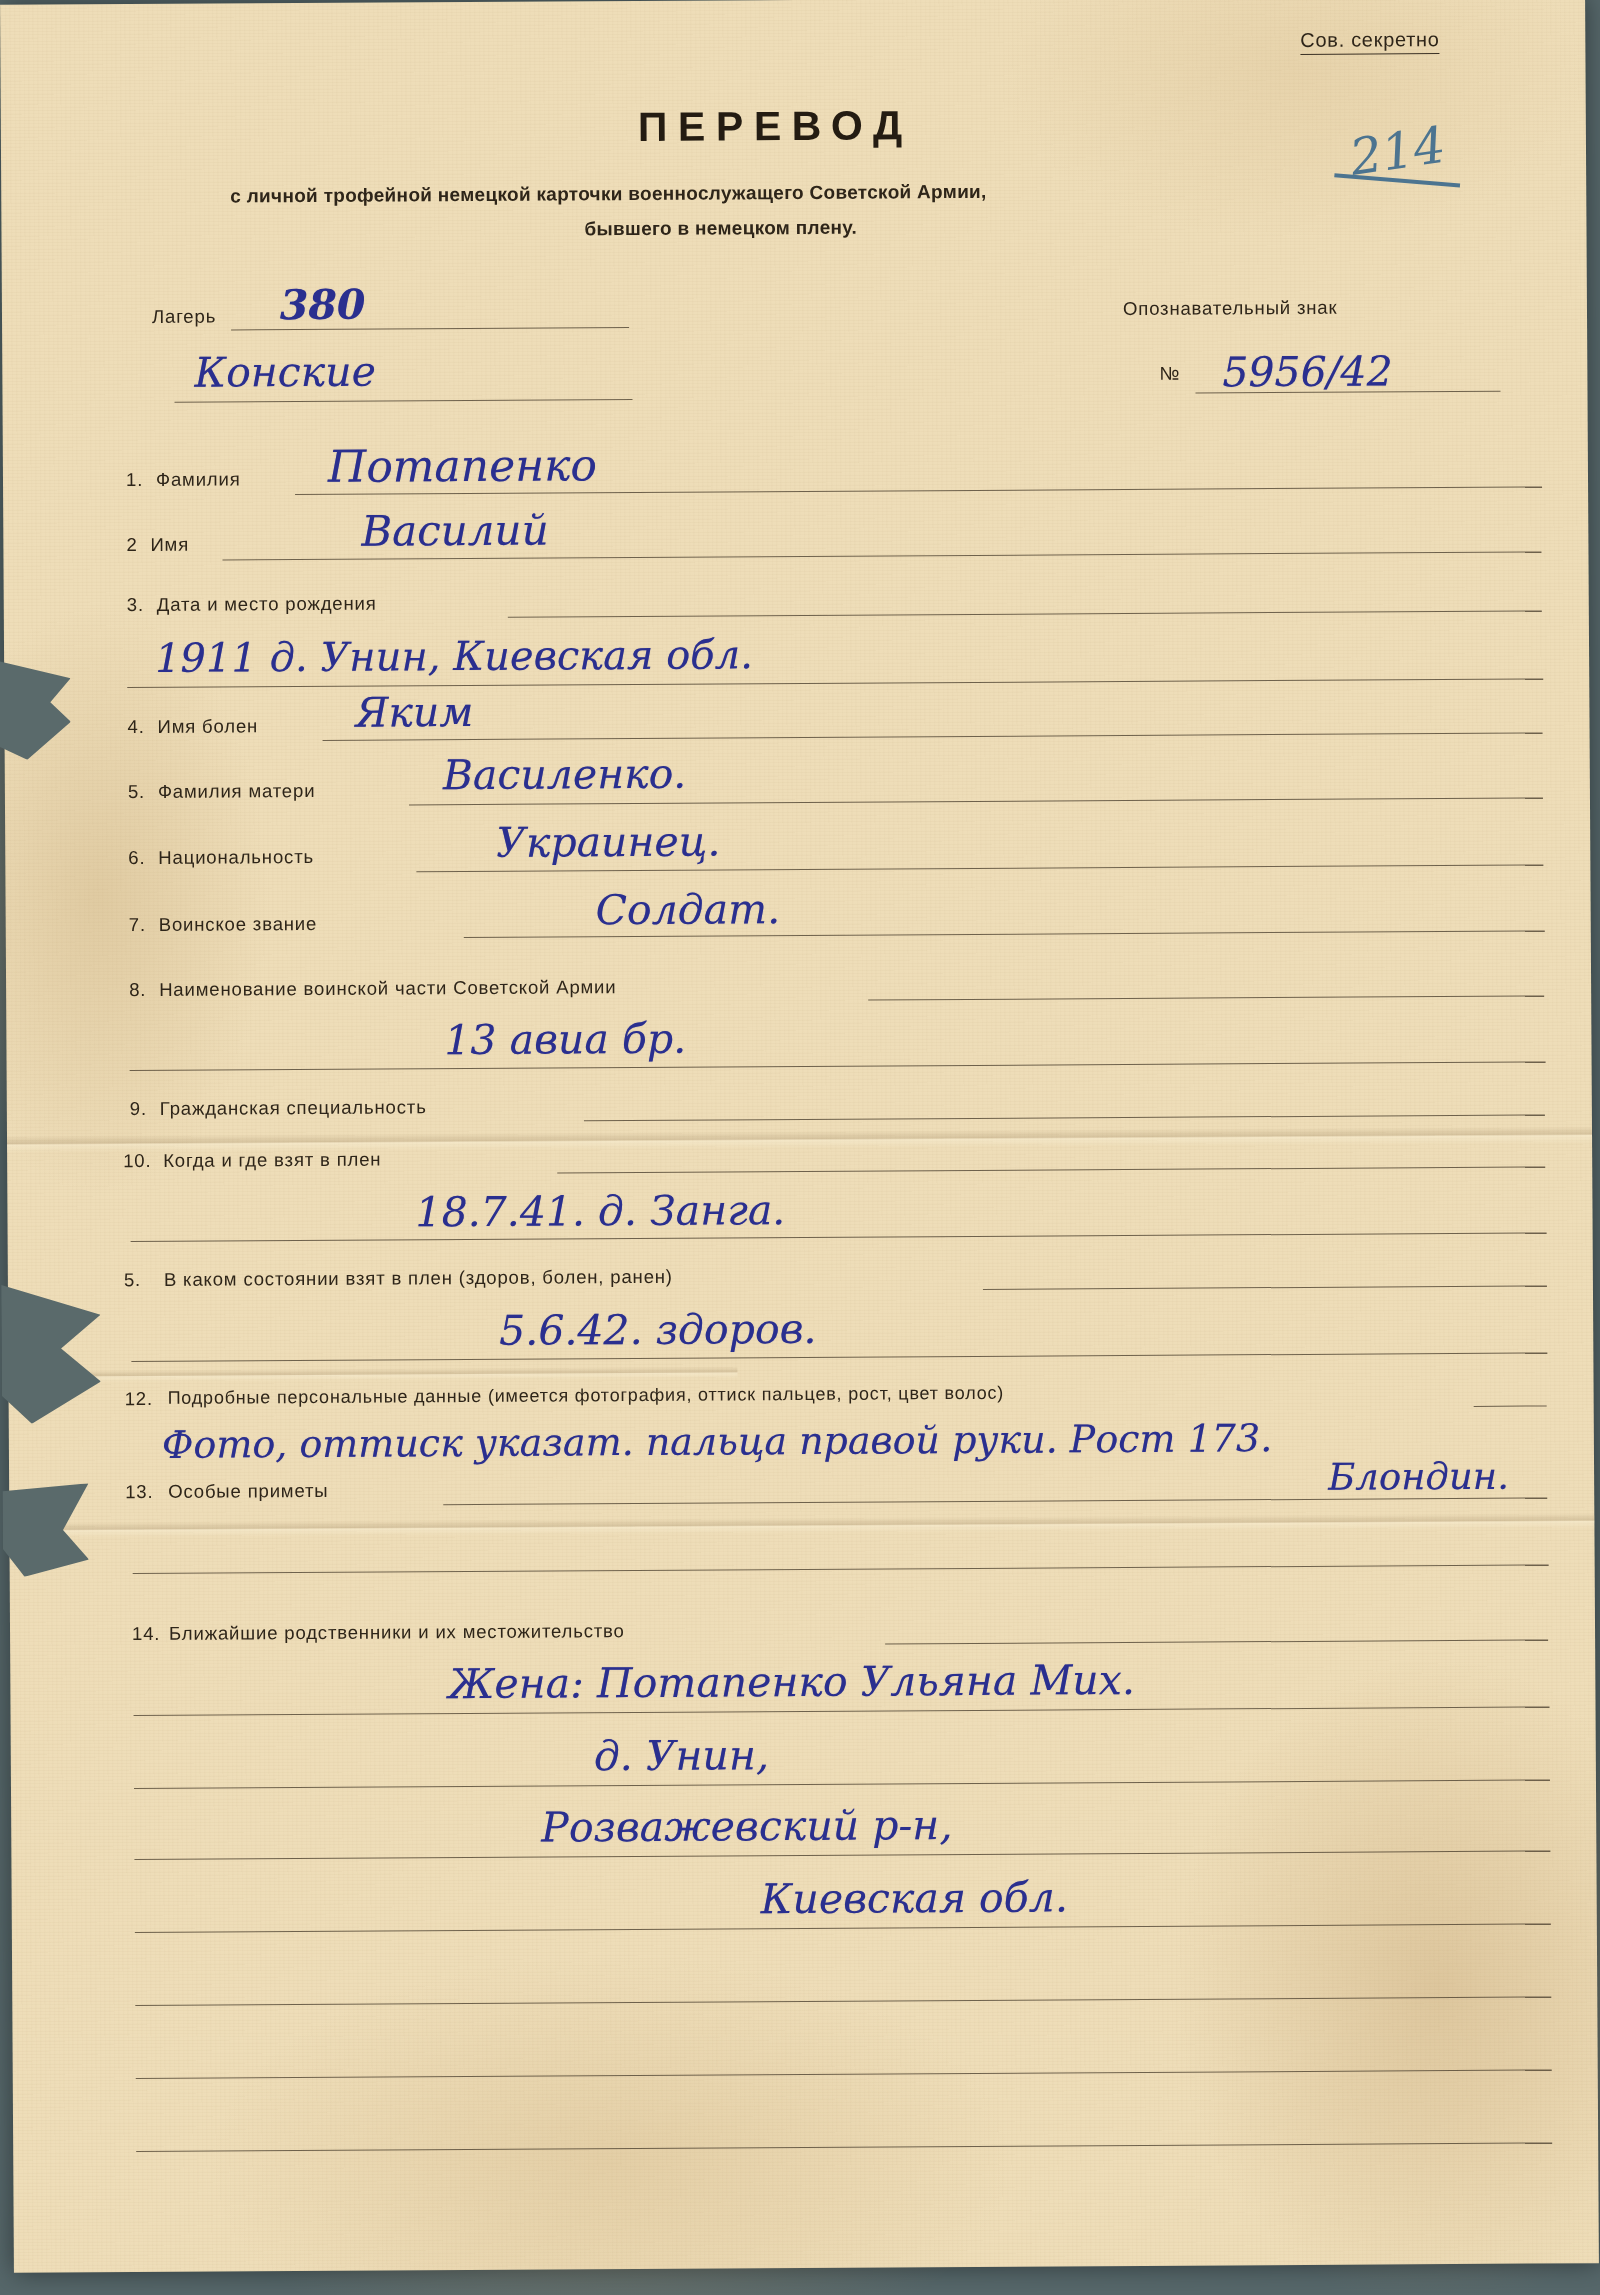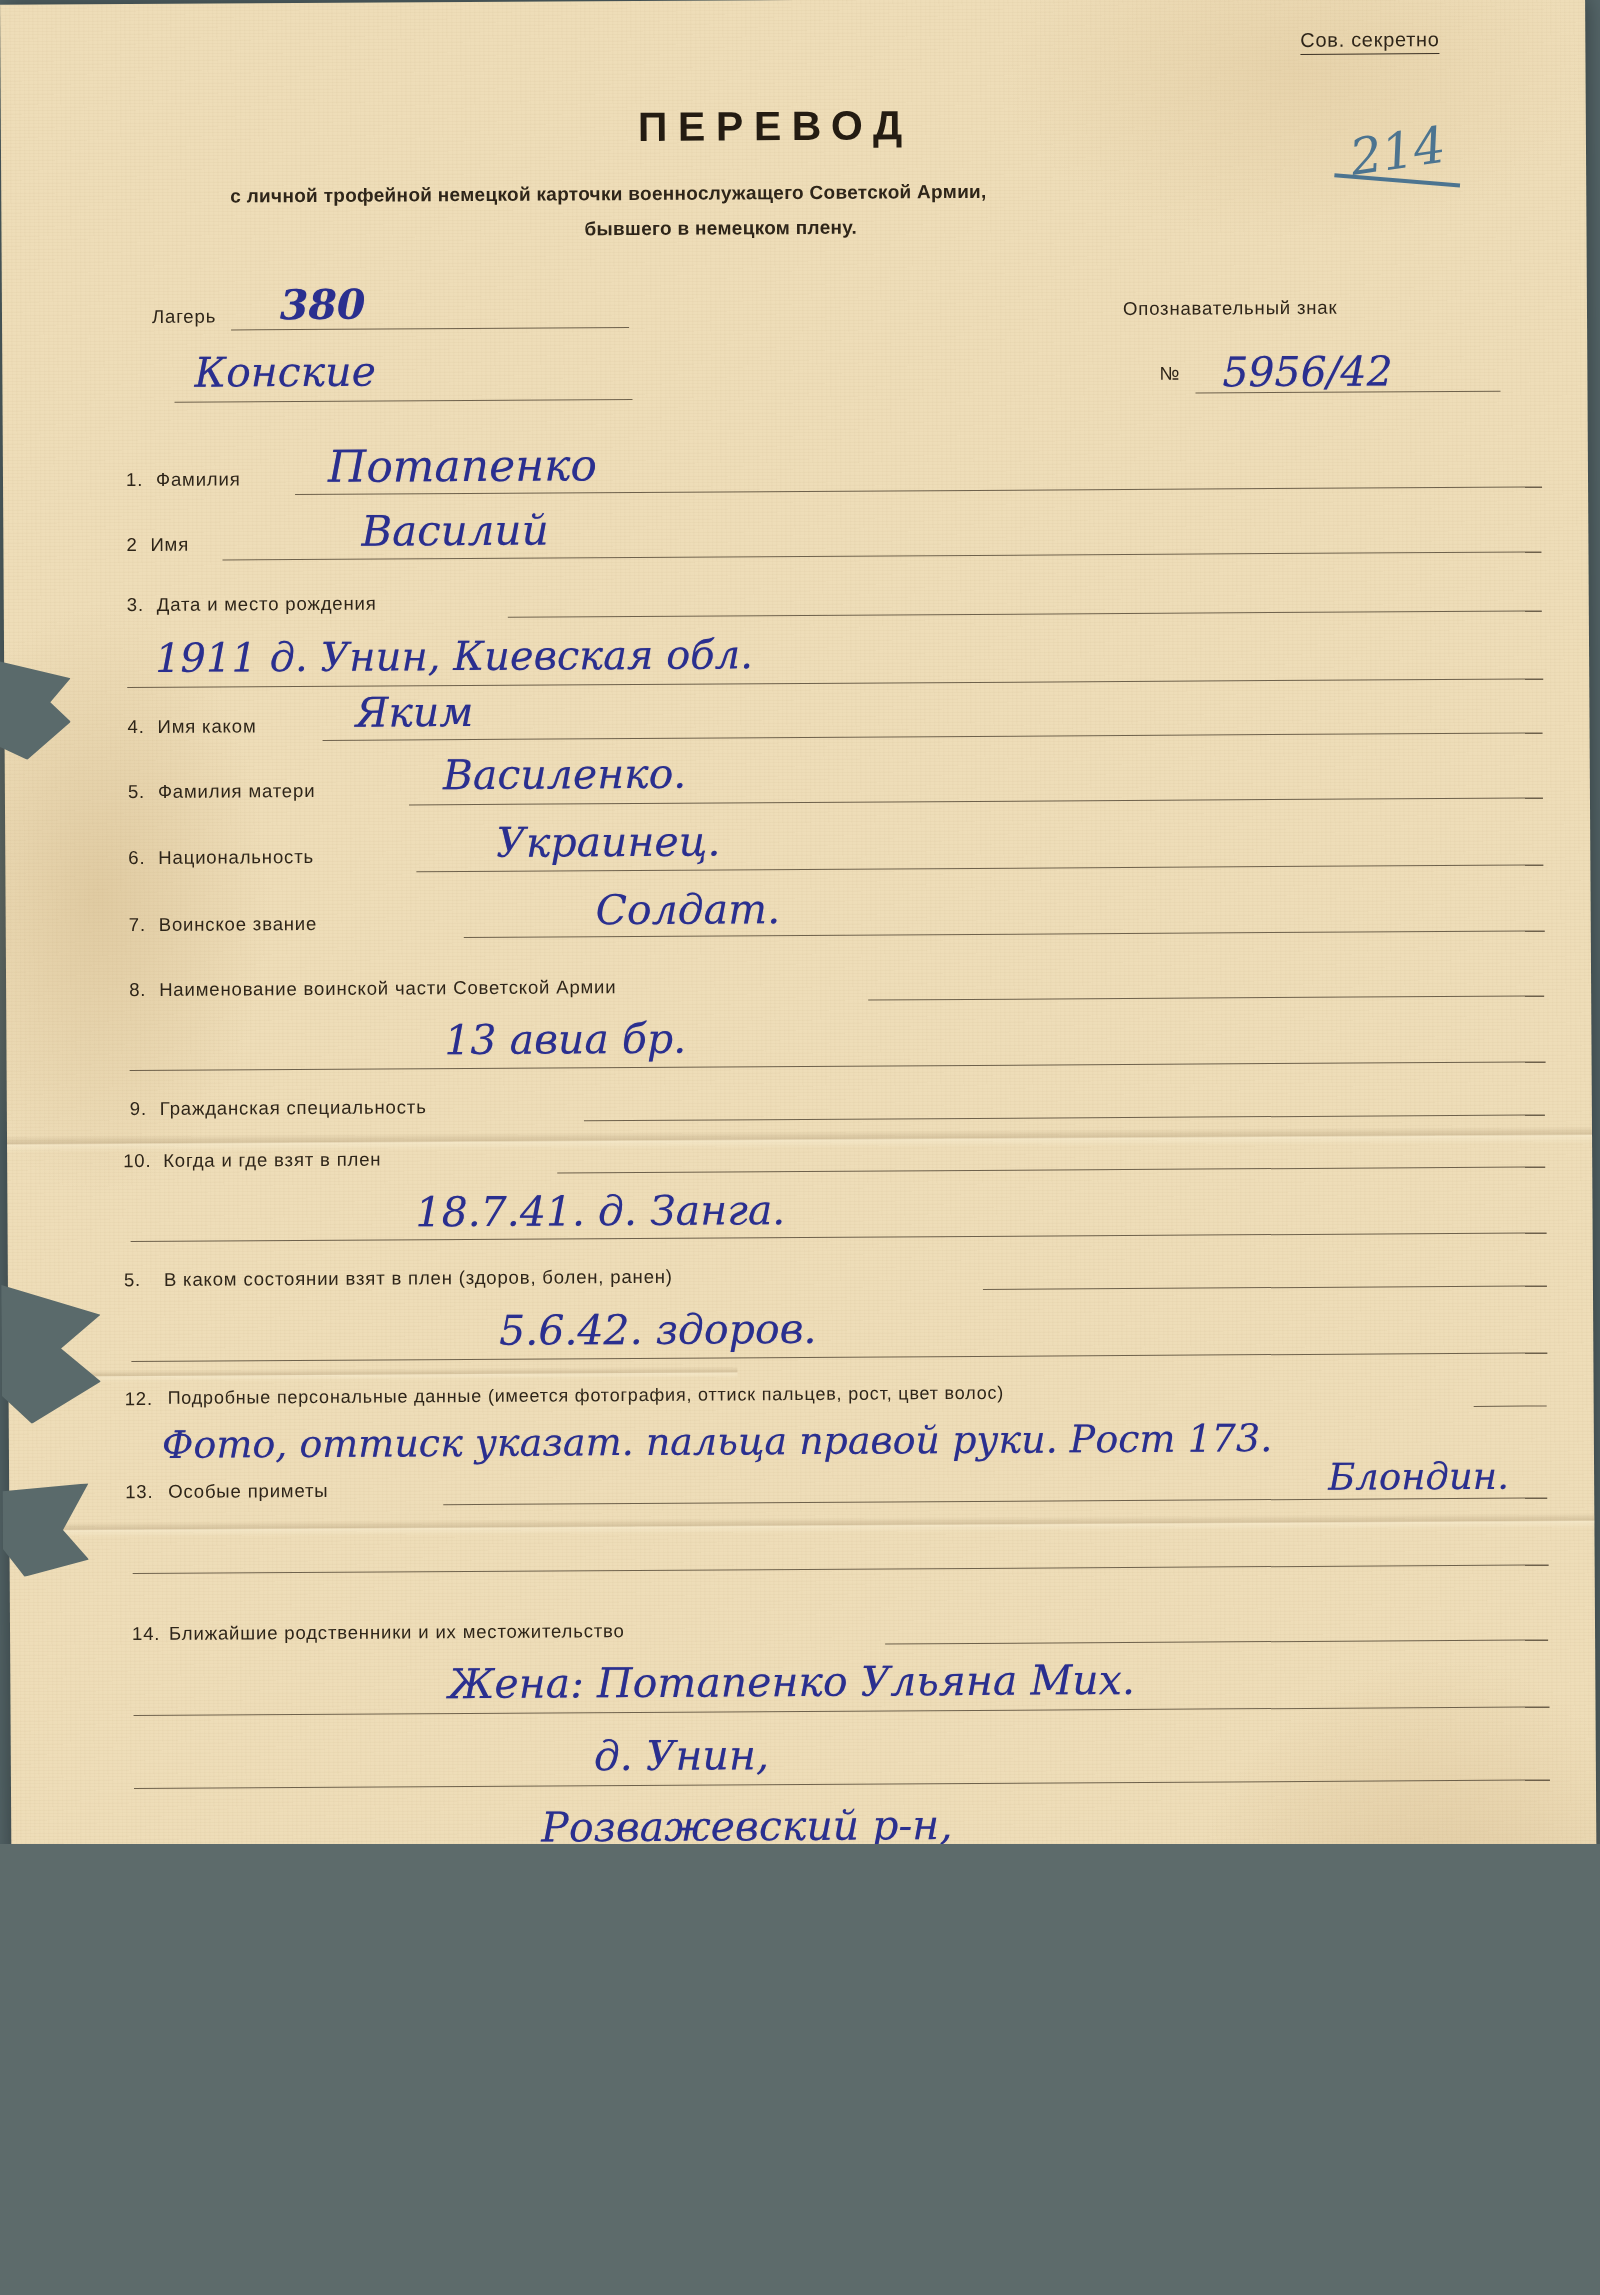--- a/index.html
+++ b/index.html
@@ -6,21 +6,21 @@
     margin: 0;
     padding: 0;
     background: #5d6b6b;
   }
   body {
     font-family: "Liberation Sans", sans-serif;
   }
   .page {
     position: relative;
     width: 1601px;
-    height: 1844px;
+    height: 2295px;
     overflow: hidden;
     background: #56676a;
   }
   
   .paper {
     position: absolute;
     left: 6.6px;
     top: 0px;
     width: 1585px;
     height: 2268px;
@@ -166,21 +166,21 @@
       <div class="rule" style="left:219px; top:556px; width:1319px;"></div>
       <div class="hw" style="left:358px; top:504px; font-size:42px;">Василий</div>
 
       <div class="lbl field-label" style="left:123px; top:590px;">3.</div>
       <div class="lbl field-label" style="left:153px; top:590px;">Дата и место рождения</div>
       <div class="rule" style="left:504px; top:615px; width:1034px;"></div>
       <div class="rule" style="left:123px; top:683px; width:1416px;"></div>
       <div class="hw" style="left:151px; top:631px; font-size:40px;">1911 д. Унин, Киевская обл.</div>
 
       <div class="lbl field-label" style="left:123px; top:712px;">4.</div>
-      <div class="lbl field-label" style="left:153px; top:712px;">Имя каком</div>
+      <div class="lbl field-label" style="left:153px; top:712px;">Имя болен</div>
       <div class="rule" style="left:318px; top:737px; width:1220px;"></div>
       <div class="hw" style="left:351px; top:686px; font-size:41px;">Яким</div>
 
       <div class="lbl field-label" style="left:123px; top:777px;">5.</div>
       <div class="lbl field-label" style="left:153px; top:777px;">Фамилия матери</div>
       <div class="rule" style="left:404px; top:802px; width:1134px;"></div>
       <div class="hw" style="left:438px; top:749px; font-size:41px;">Василенко.</div>
 
       <div class="lbl field-label" style="left:123px; top:843px;">6.</div>
       <div class="lbl field-label" style="left:153px; top:843px;">Национальность</div>

